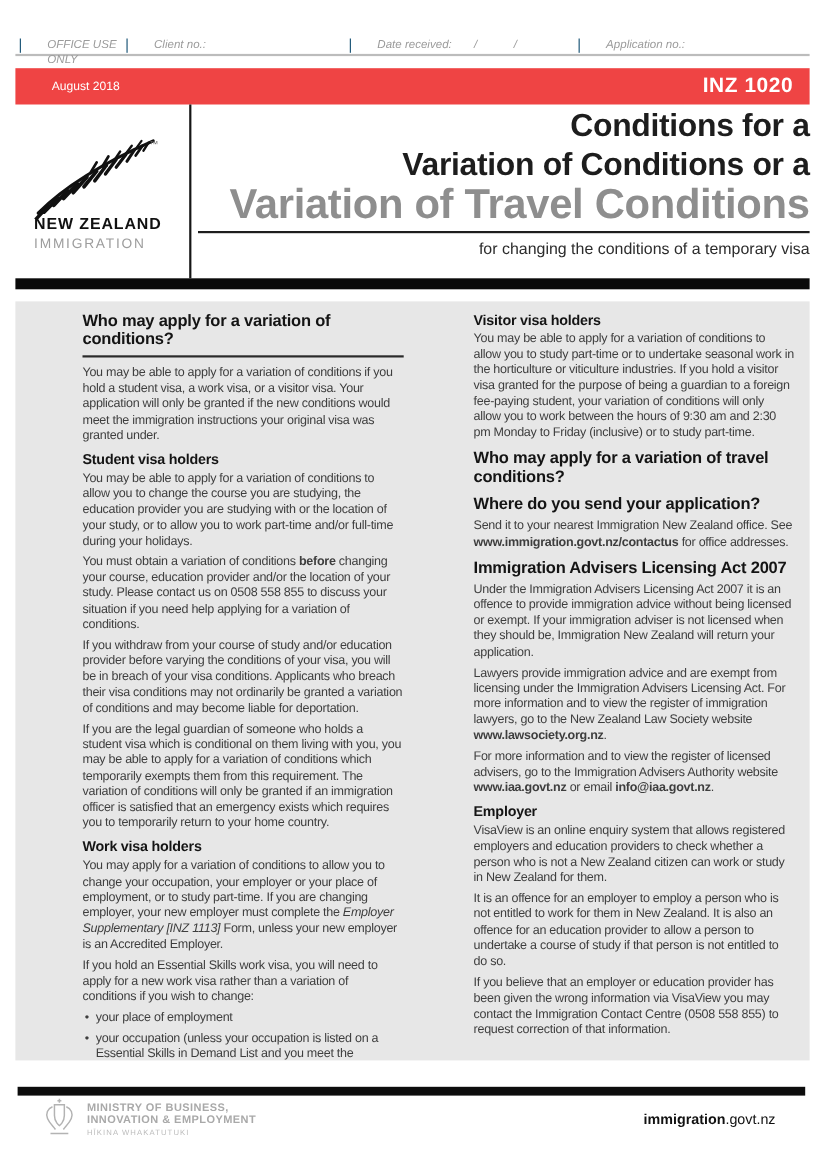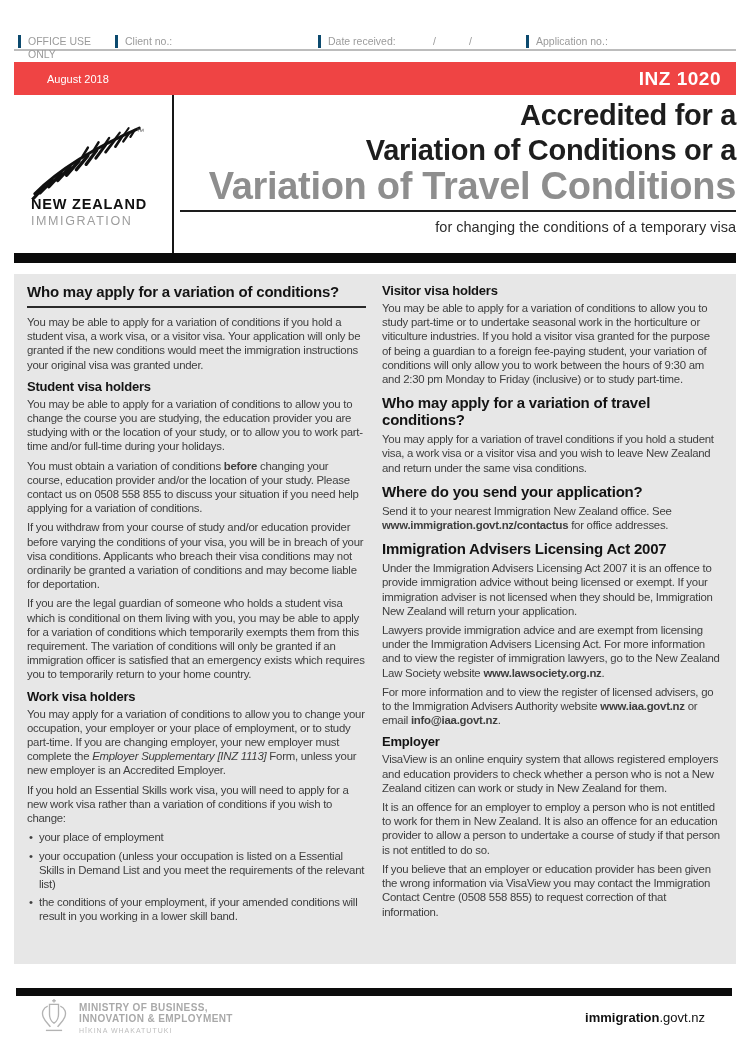--- a/index.html
+++ b/index.html
@@ -3,21 +3,21 @@
 <meta charset="utf-8">
 <style>
   * { margin:0; padding:0; box-sizing:border-box; }
   body { background:#fff; font-family:"Liberation Sans", sans-serif; }
   .page { position:relative; width:750px; height:1060px; background:#fff; overflow:hidden; }
 
   
   .office-bar { position:absolute; left:14px; top:33px; width:722px; height:18px;
     display:flex; align-items:center; border-bottom:2px solid #bcbcbc;
     font-size:10.5px; color:#9b9b9b; }
-  .seg { border-left:3px solid #0c4a6e; padding-left:7px; height:13px; line-height:13px; }
+  .seg { border-left:1px solid #0c4a6e; padding-left:24px; height:13px; line-height:13px;font-style:italic; }
   .seg1 { margin-left:4px; width:97px; }
   .seg2 { width:203px; }
   .seg3 { width:208px; position:relative; }
   .seg3 .sl1 { position:absolute; left:112px; }
   .seg3 .sl2 { position:absolute; left:148px; }
   .seg4 { flex:1; }
 
   
   .form-bar { position:absolute; left:14px; top:62px; width:722px; height:33px;
     background:#ef4444; color:#fff; display:flex; align-items:center; justify-content:space-between;
@@ -36,21 +36,21 @@
   .titles { position:absolute; left:180px; top:98px; width:556px; text-align:right; }
   .t1 { font-size:29px; line-height:35px; font-weight:bold; color:#1d1d1d; letter-spacing:-0.3px; }
   .t2 { font-size:38px; line-height:36px; font-weight:bold; color:#8e8e8e; letter-spacing:-0.3px; }
   .title-rule { margin-top:6px; border-top:2px solid #1d1d1d; }
   .subtitle { margin-top:7px; font-size:14.5px; color:#2c2c2c; }
   .thick-bar { position:absolute; left:14px; top:253px; width:722px; height:10px; background:#0a0a0a; }
 
   
   .panel { position:absolute; left:14px; top:274px; width:722px; height:690px;
     background:#e7e7e7; display:flex; padding:9px 14px 0 13px; gap:16px; overflow:hidden; }
-  .col { width:339px; color:#3e3e3e; }
+  .col { width:339px; color:#3e3e3e;margin-left:48px; }
   .col p { font-size:11.4px; line-height:14.2px; letter-spacing:-0.25px; margin:0 0 5px 0; }
   .col .h2 { font-size:15px; line-height:17px; font-weight:bold; color:#141414;
     letter-spacing:-0.2px; margin:8px 0 4px 0; }
   .col .h2.underline { border-bottom:2px solid #2a2a2a; padding-bottom:6px; margin-bottom:7px; }
   .col .h3 { font-size:13px; line-height:16px; font-weight:bold; color:#141414;
     letter-spacing:-0.2px; margin:7px 0 2px 0; }
   .col > :first-child { margin-top:0; }
   .col ul { list-style:none; margin:2px 0 5px 2px; }
   .col li { font-size:11.4px; line-height:14.2px; letter-spacing:-0.25px;
     padding-left:10px; position:relative; margin-bottom:4px; }
@@ -111,21 +111,21 @@
         <path d="M107,15 L112,8" stroke-width="2.2"></path>
       </g>
     </svg>
     <span class="tm">™</span>
     <div class="brand1">NEW ZEALAND</div>
     <div class="brand2">IMMIGRATION</div>
   </div>
   <div class="vline"></div>
 
   <div class="titles">
-    <div class="t1">Accredited for a</div>
+    <div class="t1">Conditions for a</div>
     <div class="t1">Variation of Conditions or a</div>
     <div class="t2">Variation of Travel Conditions</div>
     <div class="title-rule"></div>
     <div class="subtitle">for changing the conditions of a temporary visa</div>
   </div>
 
   <div class="thick-bar"></div>
 
   <div class="panel">
     <div class="col">
@@ -142,21 +142,20 @@
         <ul>
           <li>your place of employment</li>
           <li>your occupation (unless your occupation is listed on a Essential Skills in Demand List and you meet the requirements of the relevant list)</li>
           <li>the conditions of your employment, if your amended conditions will result in you working in a lower skill band.</li>
         </ul>
       </div>
     <div class="col">
         <div class="h3"><span>Visitor visa holders</span></div>
         <p class="p"><span>You may be able to apply for a variation of conditions to allow you to study part-time or to undertake seasonal work in the horticulture or viticulture industries. If you hold a visitor visa granted for the purpose of being a guardian to a foreign fee-paying student, your variation of conditions will only allow you to work between the hours of 9:30 am and 2:30 pm Monday to Friday (inclusive) or to study part-time.</span></p>
         <div class="h2"><span>Who may apply for a variation of travel conditions?</span></div>
-        <p class="p"><span>You may apply for a variation of travel conditions if you hold a student visa, a work visa or a visitor visa and you wish to leave New Zealand and return under the same visa conditions.</span></p>
         <div class="h2"><span>Where do you send your application?</span></div>
         <p class="p"><span>Send it to your nearest Immigration New Zealand office. See </span><span class="b">www.immigration.govt.nz/contactus</span><span> for office addresses.</span></p>
         <div class="h2"><span>Immigration Advisers Licensing Act 2007</span></div>
         <p class="p"><span>Under the Immigration Advisers Licensing Act 2007 it is an offence to provide immigration advice without being licensed or exempt. If your immigration adviser is not licensed when they should be, Immigration New Zealand will return your application.</span></p>
         <p class="p"><span>Lawyers provide immigration advice and are exempt from licensing under the Immigration Advisers Licensing Act. For more information and to view the register of immigration lawyers, go to the New Zealand Law Society website </span><span class="b">www.lawsociety.org.nz</span><span>.</span></p>
         <p class="p"><span>For more information and to view the register of licensed advisers, go to the Immigration Advisers Authority website </span><span class="b">www.iaa.govt.nz</span><span> or email </span><span class="b">info@iaa.govt.nz</span><span>.</span></p>
         <div class="h3"><span>Employer</span></div>
         <p class="p"><span>VisaView is an online enquiry system that allows registered employers and education providers to check whether a person who is not a New Zealand citizen can work or study in New Zealand for them.</span></p>
         <p class="p"><span>It is an offence for an employer to employ a person who is not entitled to work for them in New Zealand. It is also an offence for an education provider to allow a person to undertake a course of study if that person is not entitled to do so.</span></p>
         <p class="p"><span>If you believe that an employer or education provider has been given the wrong information via VisaView you may contact the Immigration Contact Centre (0508 558 855) to request correction of that information.</span></p>

